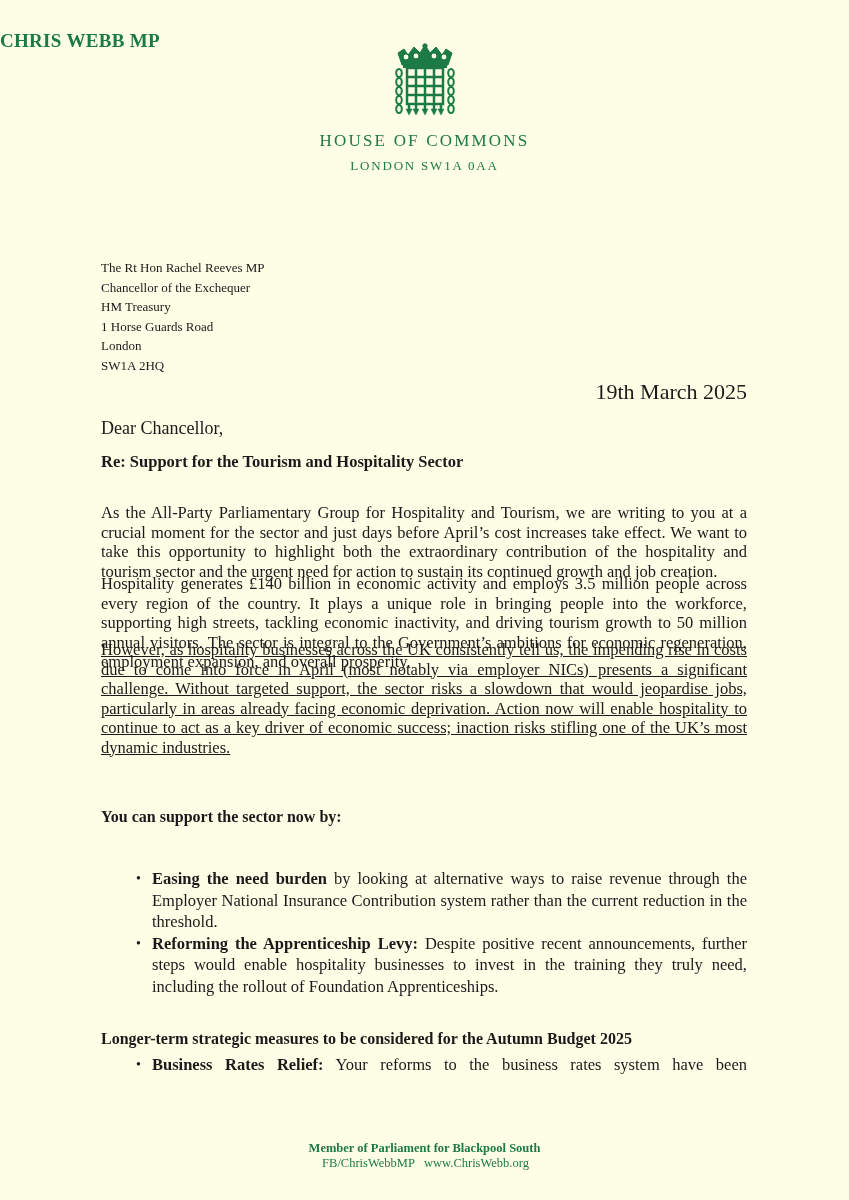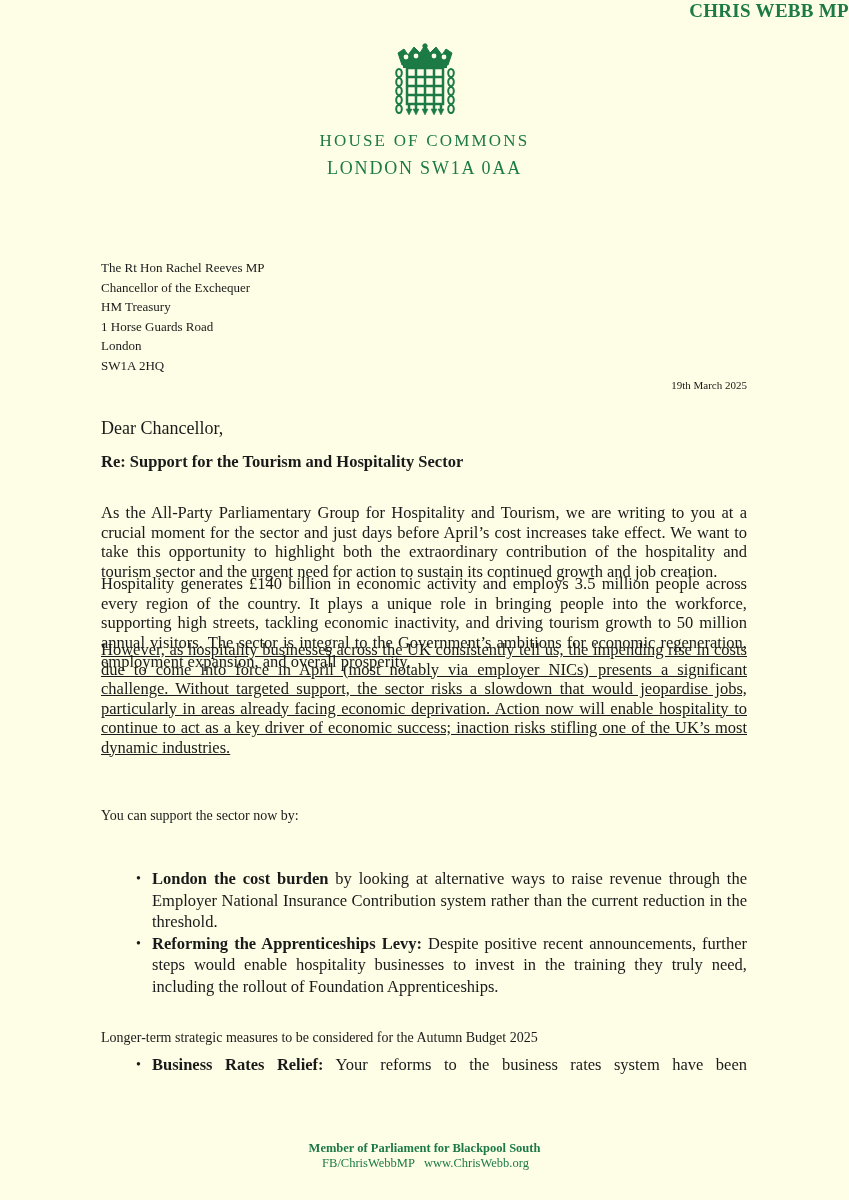--- a/index.html
+++ b/index.html
@@ -18,24 +18,24 @@
     .green { color: #1c7a45; }
     .letterhead {
       position: absolute;
       top: 0;
       left: 0;
       width: 849px;
       text-align: center;
     }
     .mp-name {
       position: absolute;
-      top: 0;
-      left: 0;
-      width: 849px;
-      text-align: right;
+      top: 30px;
+      left: 0;
+      width: 849px;
+      text-align: left;
       font-weight: bold;
       font-size: 19px;
       letter-spacing: 0.3px;
     }
     .emblem {
       position: absolute;
       top: 43px;
       left: 394px;
       width: 62px;
       height: 76px;
@@ -48,36 +48,36 @@
       text-align: center;
       font-size: 17px;
       letter-spacing: 2.2px;
     }
     .london {
       position: absolute;
       top: 158px;
       left: 0;
       width: 849px;
       text-align: center;
-      font-size: 18px;
+      font-size: 13px;
       letter-spacing: 1.8px;
     }
     .address {
       position: absolute;
       top: 258px;
       left: 101px;
       font-size: 13px;
       line-height: 19.5px;
     }
     .address div { white-space: nowrap; }
     .date {
       position: absolute;
       top: 379px;
       right: 102px;
-      font-size: 11px;
+      font-size: 22px;
     }
     .salutation {
       position: absolute;
       top: 418px;
       left: 101px;
       font-size: 18px;
     }
     .subject {
       position: absolute;
       top: 452px;
@@ -92,22 +92,22 @@
       font-size: 16.5px;
       line-height: 19.5px;
       text-align: justify;
     }
     .p1 { top: 487px; margin-top: 16px; }
     .p2 { top: 574px; }
     .p3 { top: 640px; text-decoration: underline; }
     .heading {
       position: absolute;
       left: 101px;
-      font-size: 14px;
-      font-weight: normal;
+      font-size: 16px;
+      font-weight: bold;
     }
     .h1 { top: 808px; }
     .h2 { top: 1030px; text-align: right; }
     .bullets {
       position: absolute;
       left: 152px;
       width: 595px;
       margin: 0;
       padding: 0;
       list-style: none;
@@ -204,25 +204,25 @@
 
 <div class="para p1">As the All-Party Parliamentary Group for Hospitality and Tourism, we are writing to you at a crucial moment for the sector and just days before April’s cost increases take effect. We want to take this opportunity to highlight both the extraordinary contribution of the hospitality and tourism sector and the urgent need for action to sustain its continued growth and job creation.</div>
 <div class="para p2">Hospitality generates £140 billion in economic activity and employs 3.5 million people across every region of the country. It plays a unique role in bringing people into the workforce, supporting high streets, tackling economic inactivity, and driving tourism growth to 50 million annual visitors. The sector is integral to the Government’s ambitions for economic regeneration, employment expansion, and overall prosperity.</div>
 <div class="para p3">However, as hospitality businesses across the UK consistently tell us, the impending rise in costs due to come into force in April (most notably via employer NICs) presents a significant challenge. Without targeted support, the sector risks a slowdown that would jeopardise jobs, particularly in areas already facing economic deprivation. Action now will enable hospitality to continue to act as a key driver of economic success; inaction risks stifling one of the UK’s most dynamic industries.</div>
 
 <div class="heading h1">You can support the sector now by:</div>
 
 <ul class="bullets b1">
   <li>
     <span class="bullet-dot">•</span>
-    <b>London the cost burden</b><span> by looking at alternative ways to raise revenue through the Employer National Insurance Contribution system rather than the current reduction in the threshold.</span>
+    <b>Easing the need burden</b><span> by looking at alternative ways to raise revenue through the Employer National Insurance Contribution system rather than the current reduction in the threshold.</span>
   </li>
   <li>
     <span class="bullet-dot">•</span>
-    <b>Reforming the Apprenticeships Levy:</b><span> Despite positive recent announcements, further steps would enable hospitality businesses to invest in the training they truly need, including the rollout of Foundation Apprenticeships.</span>
+    <b>Reforming the Apprenticeship Levy:</b><span> Despite positive recent announcements, further steps would enable hospitality businesses to invest in the training they truly need, including the rollout of Foundation Apprenticeships.</span>
   </li>
 </ul>
 
 <div class="heading h2">Longer-term strategic measures to be considered for the Autumn Budget 2025</div>
 
 <ul class="bullets b2">
   <li style="text-align-last: justify;">
     <span class="bullet-dot">•</span>
     <b>Business Rates Relief:</b><span> Your reforms to the business rates system have been</span>
   </li>

